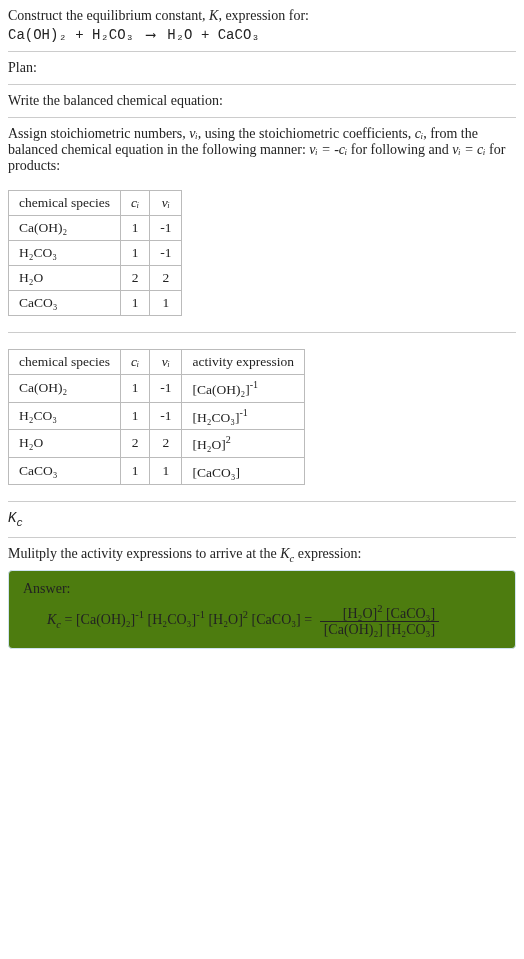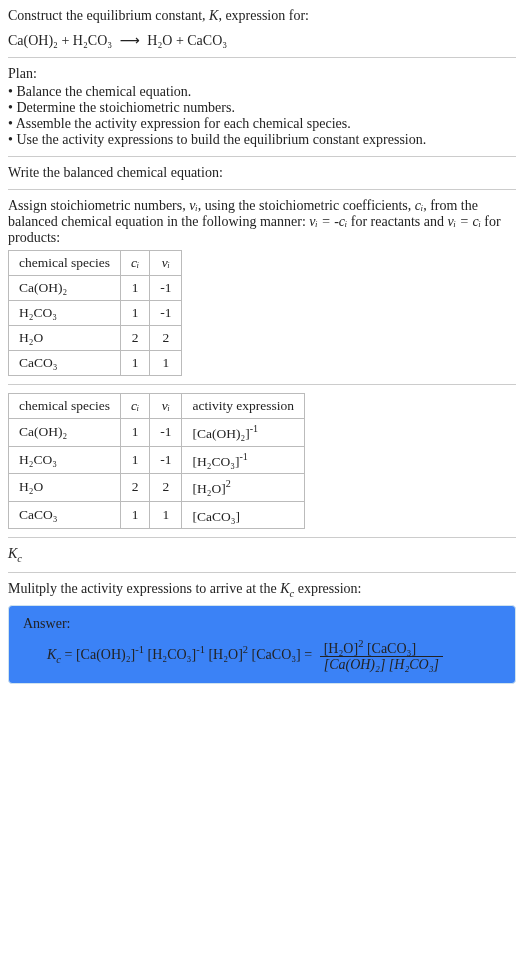--- a/index.html
+++ b/index.html
@@ -21,97 +21,90 @@
     margin: 8px 0;
   }
   .italic { font-style: italic; }
   sub { font-size: 0.75em; vertical-align: sub; }
   sup { font-size: 0.75em; vertical-align: super; }
   .arrow { display:inline-block; margin: 0 4px;}
   .plan-list { margin: 2px 0; padding-left: 0; list-style: none;}
   .plan-list li::before { content: "• "; }
   table.data {
     border-collapse: collapse;
-    margin: 4px 0;
+    margin: 16px 0;
   }
   table.data th, table.data td {
     border: 1px solid #bbb;
     padding: 4px 10px;
     text-align: left;
     font-weight: normal;
     font-size: 13.5px;
   }
   table.data td.center, table.data th.center { text-align: center;}
   .answer-box {
-    background: #3b82f6;
+    background: #4d7c0f;
     border: 1px solid #cfe3ef;
     border-radius: 4px;
     padding: 10px 14px;
     margin-top: 6px;
   }
   .answer-box .label {
     margin-bottom: 6px;
   }
   .frac {
     display: inline-block;
     vertical-align: middle;
-    text-align: left;
+    text-align: right;
     margin: 0 4px;
   }
   .frac .num {
     display: block;
     border-bottom: 1px solid #222;
     padding: 0 4px;
   }
   .frac .den {
     display: block;
     padding: 0 4px;
-    font-style: italic;
   }
   .eq-center {
     text-align: left;
     padding-left: 24px;
   }
-  .kline { margin: 8px 0;}
+  .kline { margin: 2px 0; font-family: Liberation Mono, monospace;}
 </style>
 </head>
 <body>
 
 <div class="section">
   <span>Construct the equilibrium constant, </span><span class="italic">K</span><span>, expression for:</span>
   <div class="kline">
     <span>Ca(OH)₂ + H₂CO₃</span>
     <span class="arrow">⟶</span>
     <span>H₂O + CaCO₃</span>
   </div>
 </div>
 
 <hr class="sep">
 
 <div class="section">
   <div>Plan:</div>
-  <ul class="plan-list">
-    <li>Balance the chemical equation.</li>
-    <li>Determine the stoichiometric numbers.</li>
-    <li>Assemble the activity expression for each chemical species.</li>
-    <li>Use the activity expressions to build the equilibrium constant expression.</li>
-  </ul>
 </div>
 
 <hr class="sep">
 
 <div class="section">
   <div>Write the balanced chemical equation:</div>
 </div>
 
 <hr class="sep">
 
 <div class="section">
   <div>
-    <span>Assign stoichiometric numbers, </span><span class="italic">νᵢ</span><span>, using the stoichiometric coefficients, </span><span class="italic">cᵢ</span><span>, from the balanced chemical equation in the following manner: </span><span class="italic">νᵢ = -cᵢ</span><span> for reactants and </span><span class="italic">νᵢ = cᵢ</span><span> for products:</span>
+    <span>Assign stoichiometric numbers, </span><span class="italic">νᵢ</span><span>, using the stoichiometric coefficients, </span><span class="italic">cᵢ</span><span>, from the balanced chemical equation in the following manner: </span><span class="italic">νᵢ = -cᵢ</span><span> for following and </span><span class="italic">νᵢ = cᵢ</span><span> for products:</span>
   </div>
   <table class="data">
     <tbody>
         <tr>
       <th>chemical species</th>
       <th class="center italic">cᵢ</th>
       <th class="center italic">νᵢ</th>
     </tr>
     <tr>
       <td>Ca(OH)₂</td>

